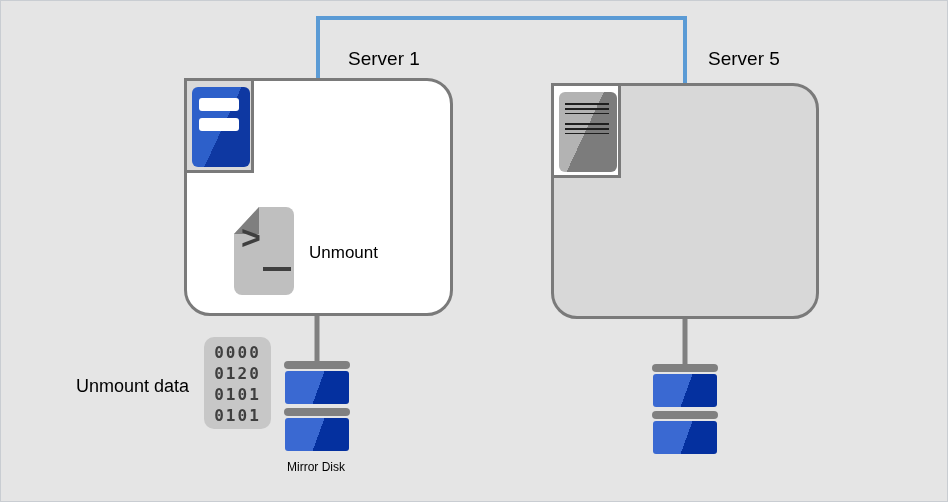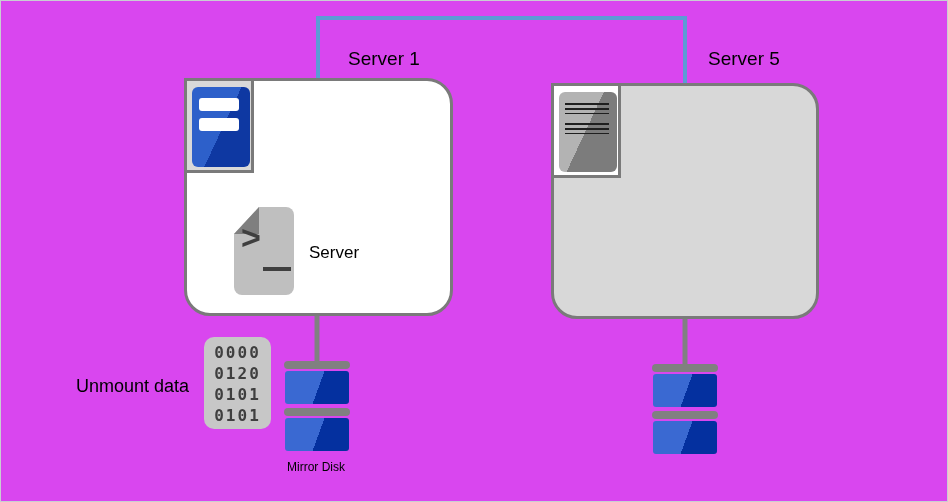--- a/index.html
+++ b/index.html
@@ -1,16 +1,16 @@
 <!DOCTYPE html>
 <html><head>
 <meta charset="utf-8">
 <style>
   html,body{margin:0;padding:0;background:#fff;font-family:"Liberation Sans",sans-serif;}
-  #canvas{position:relative;width:948px;height:502px;background:#d946ef;border:1px solid #c9cdd2;box-sizing:border-box;overflow:hidden;}
+  #canvas{position:relative;width:948px;height:502px;background:#e5e5e5;border:1px solid #c9cdd2;box-sizing:border-box;overflow:hidden;}
   .abs{position:absolute;}
   svg.overlay{position:absolute;left:0;top:0;width:948px;height:502px;pointer-events:none;}
 
   .server-label{position:absolute;font-size:19px;color:#000;white-space:nowrap;}
 
   .group-box{position:absolute;border:3px solid #7a7a7a;border-radius:26px;box-sizing:border-box;}
   .box-active{background:#ffffff;}
   .box-standby{background:#d8d8d8;}
 
   .icon-tile{position:absolute;border:3px solid #7a7a7a;box-sizing:border-box;}
@@ -64,21 +64,21 @@
     <div class="tower tower-blue">
       <div class="tower-bar" style="top:11px;"></div>
       <div class="tower-bar" style="top:31px;"></div>
     </div>
   </div>
 
   <div class="script-page"></div>
   <div class="script-fold"></div>
   <div class="prompt-gt">&gt;</div>
   <div class="prompt-underscore"></div>
-  <div class="unmount-label">Server</div>
+  <div class="unmount-label">Unmount</div>
 
   <div class="group-box box-standby" style="left:550px;top:82px;width:268px;height:236px;"></div>
   <div class="icon-tile tile-white" style="left:550px;top:82px;width:70px;height:95px;">
     <div class="tower tower-gray">
       <div class="vent" style="top:11px;"></div>
       <div class="vent" style="top:31px;"></div>
     </div>
   </div>
 
   <div class="binary-card">

